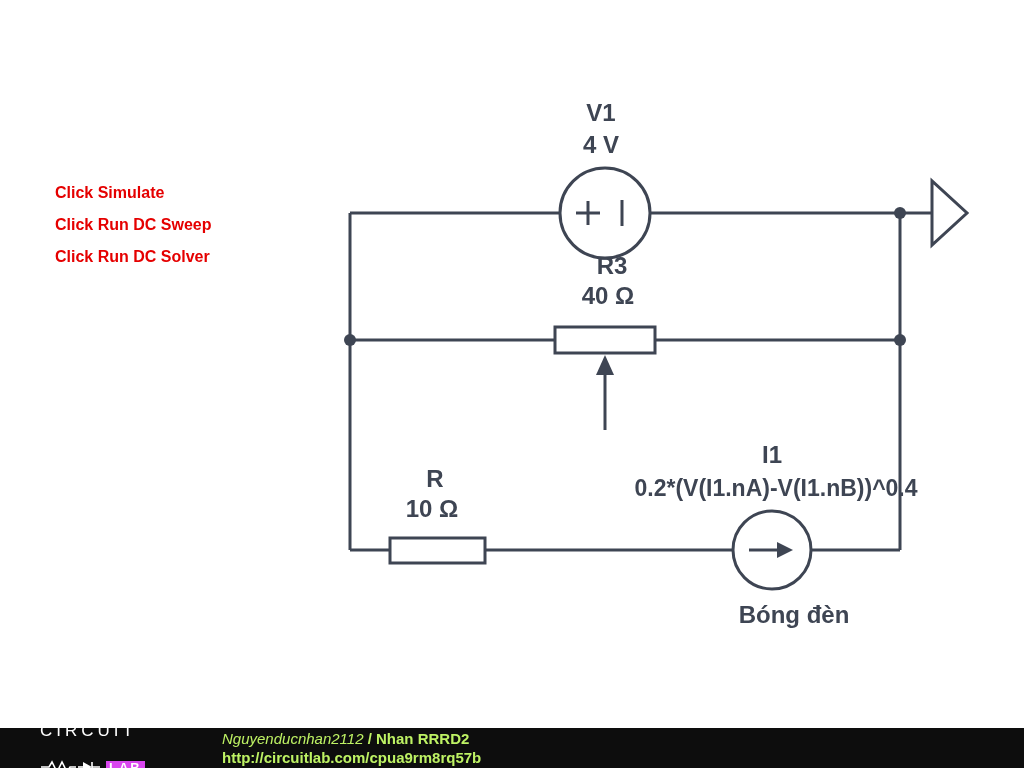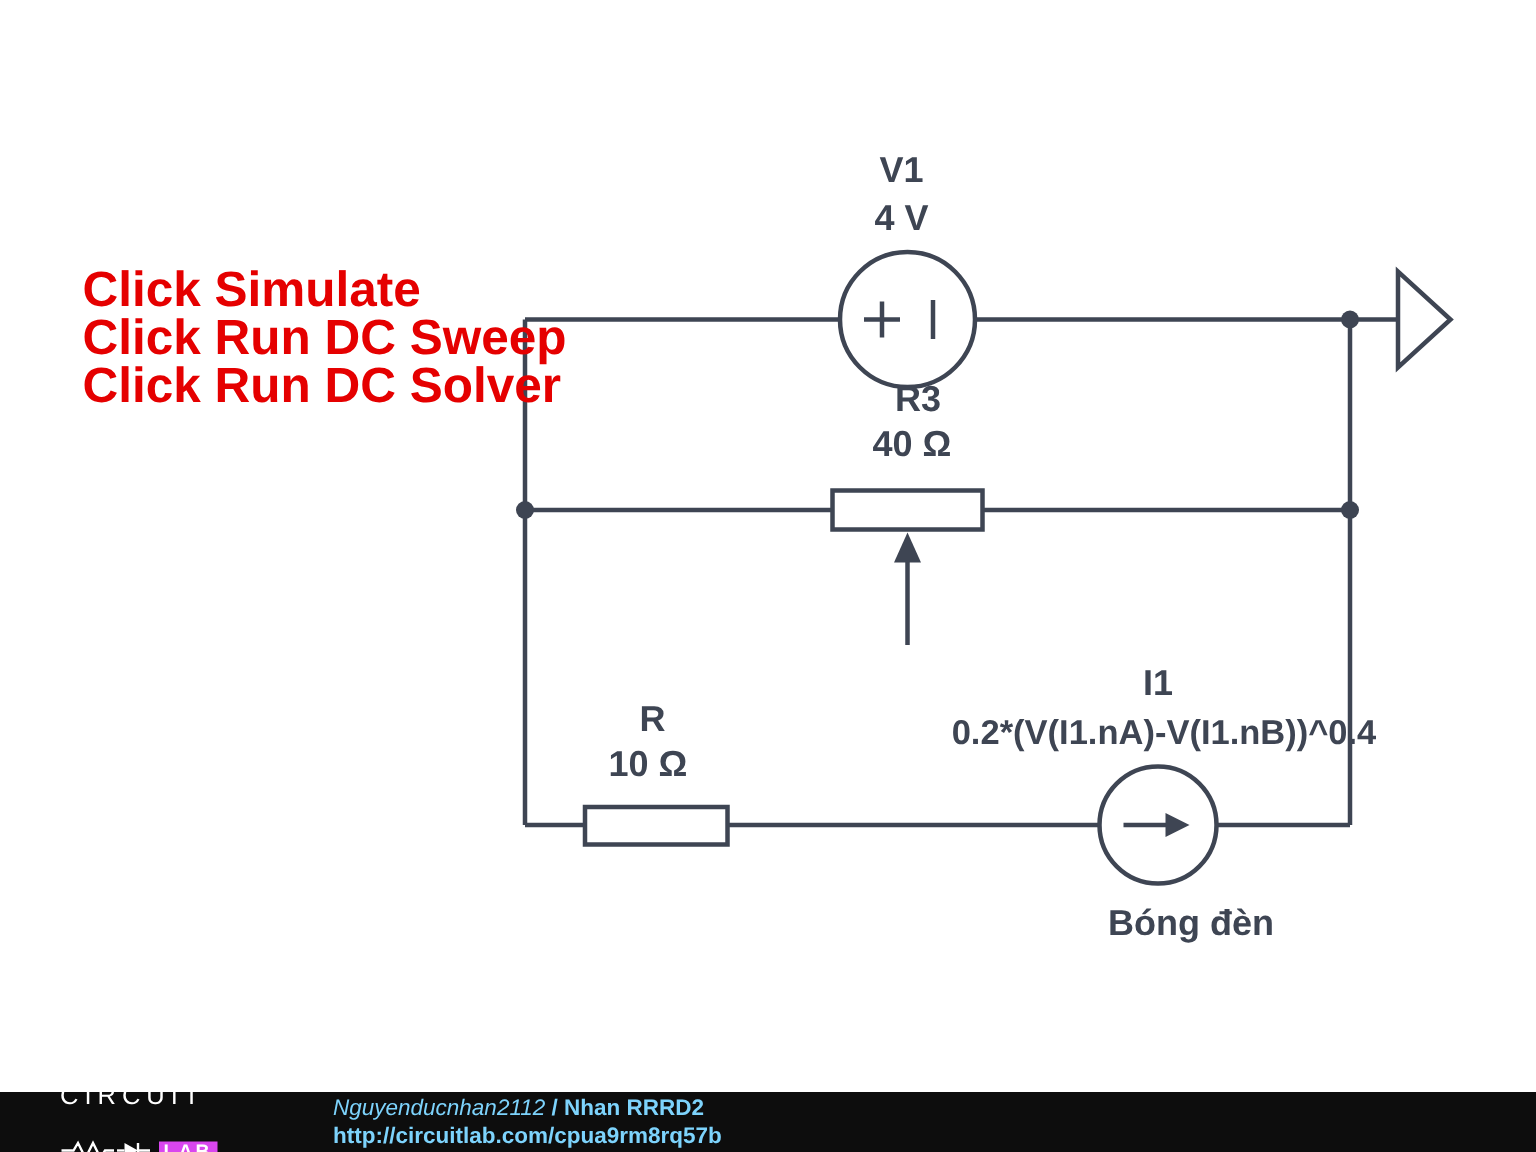--- a/index.html
+++ b/index.html
@@ -6,42 +6,42 @@
   body {
     width: 1024px; height: 768px;
     background: #ffffff;
     font-family: "Liberation Sans", sans-serif;
     position: relative;
     overflow: hidden;
   }
   .canvas { position: absolute; left: 0; top: 0; }
   .instructions {
     position: absolute; left: 55px; top: 177px;
-    font-size: 33px; font-weight: bold;
+    font-size: 16px; font-weight: bold;
     line-height: 32px;
     color: #e50000;
   }
   .footer {
     position: absolute; left: 0; bottom: 0;
     width: 1024px; height: 40px;
     background: #0d0d0d;
     display: flex; align-items: center;
   }
   .logo {
     margin-left: 40px;
     display: flex; flex-direction: column;
     color: #ffffff; width: 138px; line-height: 1; gap: 20px;
   }
   .logo-top { font-size: 17px; letter-spacing: 4px; font-weight: 500; }
   .logo-bottom { display: flex; align-items: center; gap: 4px; margin-top: 1px; }
   .logo-lab {
     font-size: 13px; font-weight: bold; letter-spacing: 2px;
     background: #d946ef; padding: 0 3px;
   }
-  .meta { margin-left: 44px; color: #7dd3fc; font-size: 15px; line-height: 19px; }
+  .meta { margin-left: 44px; color: #bef264; font-size: 15px; line-height: 19px; }
   .author { font-style: italic; }
   .sep { white-space: pre; font-weight: bold; }
   .project { font-weight: bold; }
   .url { font-weight: bold; }
 </style>
 </head>
 <body>
 
 <svg class="canvas" width="1024" height="768" viewBox="0 0 1024 768">
 

